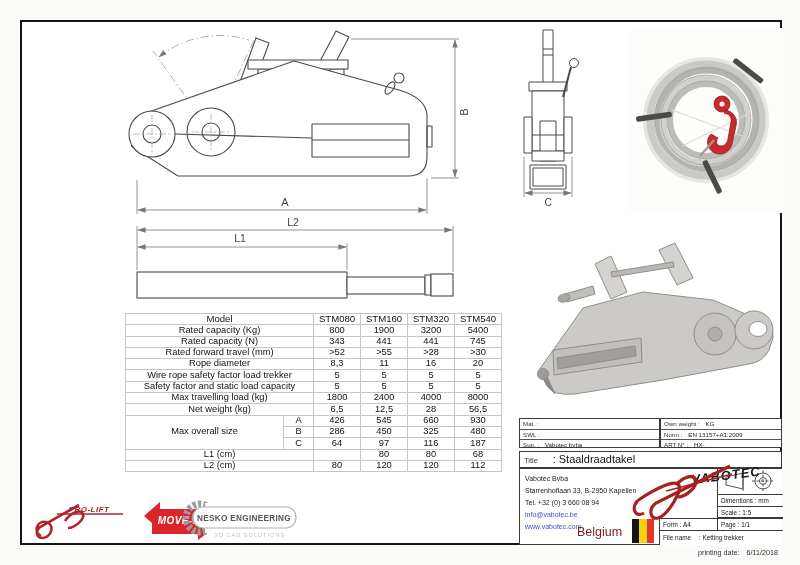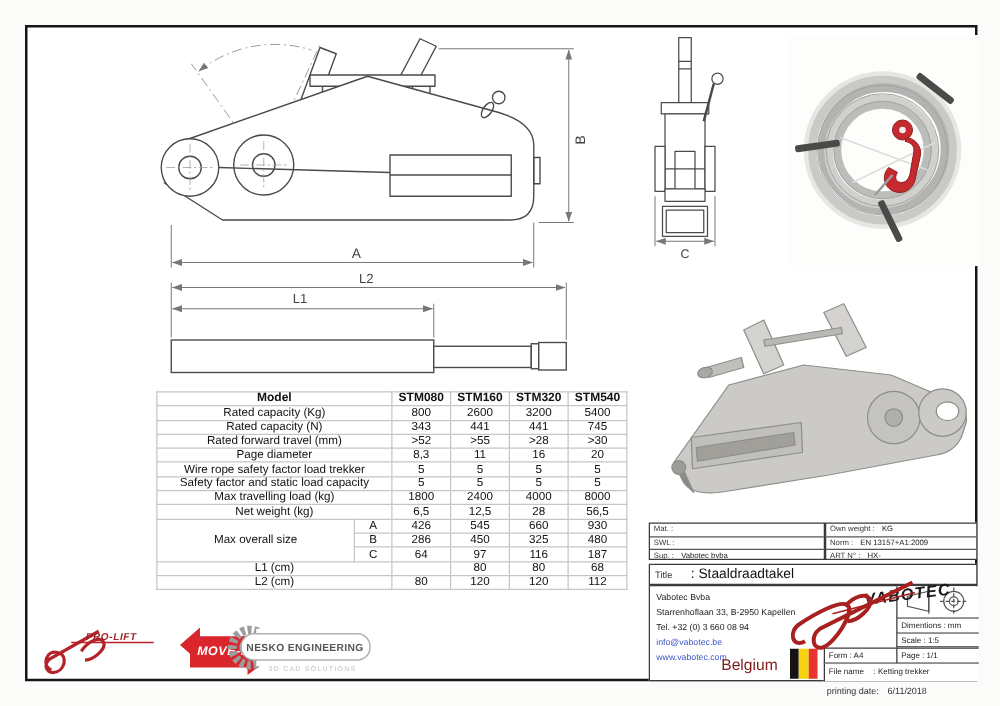--- a/index.html
+++ b/index.html
@@ -6,21 +6,21 @@
   body{width:800px;height:565px;background:#fbfbfa;position:relative;overflow:hidden;
        font-family:"Liberation Sans",sans-serif;color:#1a1a1a;}
   .abs{position:absolute;}
   #frame{left:20px;top:20px;width:762px;height:525px;border:2px solid #161616;background:#fff;box-sizing:border-box;}
 
   
   #spec-table{left:125px;top:313px;}
   #spec-table table{border-collapse:collapse;width:376px;table-layout:fixed;}
   #spec-table td{border:1px solid #c6c6c6;font-size:9.3px;line-height:1.05;height:10.3px;
                  text-align:center;padding:0 1px;color:#111;}
-  #spec-table tr.hdr td{font-weight:bold;font-size:9.6px;}
+  #spec-table tr.hdr td{font-weight:normal;font-size:9.6px;}
   #spec-table col.c-label{width:158px;} #spec-table col.c-sub{width:30px;}
   #spec-table col.c-v{width:47px;}
 
   
   #title-block{left:519px;top:418px;width:263px;height:127px;font-size:6.2px;color:#222;}
   .tb-box{position:absolute;border:1px solid #3a3a3a;box-sizing:border-box;background:#fff;}
   .tb-row{height:9.6px;line-height:9.6px;border-bottom:1px solid #555;padding-left:3px;
           white-space:nowrap;overflow:hidden;}
   .tb-row:last-child{border-bottom:none;}
   .tb-row .lbl{color:#333;} .tb-row .val{margin-left:4px;}
@@ -37,21 +37,21 @@
   #flag div{flex:1;}
   .rc{position:absolute;border-left:1px solid #3a3a3a;border-bottom:1px solid #3a3a3a;
       box-sizing:border-box;padding-left:3px;line-height:11px;font-size:6.4px;white-space:nowrap;background:#fff;}
   #proj-box{left:197px;top:0;width:66px;height:26px;}
   #dim-row{left:197px;top:26px;width:66px;height:12px;}
   #scale-row{left:197px;top:38px;width:66px;height:11px;}
   #form-box{left:139px;top:49px;width:58px;height:13px;border-top:1px solid #3a3a3a;line-height:12px;}
   #page-box{left:197px;top:49px;width:66px;height:13px;border-top:1px solid #3a3a3a;line-height:12px;}
   #file-row{left:139px;top:62px;width:124px;height:14px;border-bottom:none;line-height:13px;}
   #vabotec-logo{left:630px;top:455px;width:130px;height:72px;z-index:5;pointer-events:none;}
-  #printing-date{left:620px;top:548px;width:158px;text-align:center;font-size:7.2px;color:#333;}
+  #printing-date{left:620px;top:548px;width:158px;text-align:right;font-size:7.2px;color:#333;}
   #printing-date span{margin-left:5px;}
 
   
   svg text{font-family:"Liberation Sans",sans-serif;}
   #main-drawing{left:25px;top:20px;}
   #c-view{left:513px;top:25px;}
   #rope-photo{left:630px;top:28px;}
   #render-3d{left:523px;top:222px;}
   #prolift-logo{left:33px;top:494px;}
   #moveit-logo{left:142px;top:499px;}
@@ -221,40 +221,40 @@
         <tr class="hdr">
     <td colspan="2">Model</td>
     <td>STM080</td>
     <td>STM160</td>
     <td>STM320</td>
     <td>STM540</td>
   </tr>
   <tr>
     <td colspan="2">Rated capacity (Kg)</td>
     <td>800</td>
-    <td>2600</td>
+    <td>1900</td>
     <td>3200</td>
     <td>5400</td>
   </tr>
   <tr>
     <td colspan="2">Rated capacity (N)</td>
     <td>343</td>
     <td>441</td>
     <td>441</td>
     <td>745</td>
   </tr>
   <tr>
     <td colspan="2">Rated forward travel (mm)</td>
     <td>&gt;52</td>
     <td>&gt;55</td>
     <td>&gt;28</td>
     <td>&gt;30</td>
   </tr>
   <tr>
-    <td colspan="2">Page diameter</td>
+    <td colspan="2">Rope diameter</td>
     <td>8,3</td>
     <td>11</td>
     <td>16</td>
     <td>20</td>
   </tr>
   <tr>
     <td colspan="2">Wire rope safety factor load trekker</td>
     <td>5</td>
     <td>5</td>
     <td>5</td>

